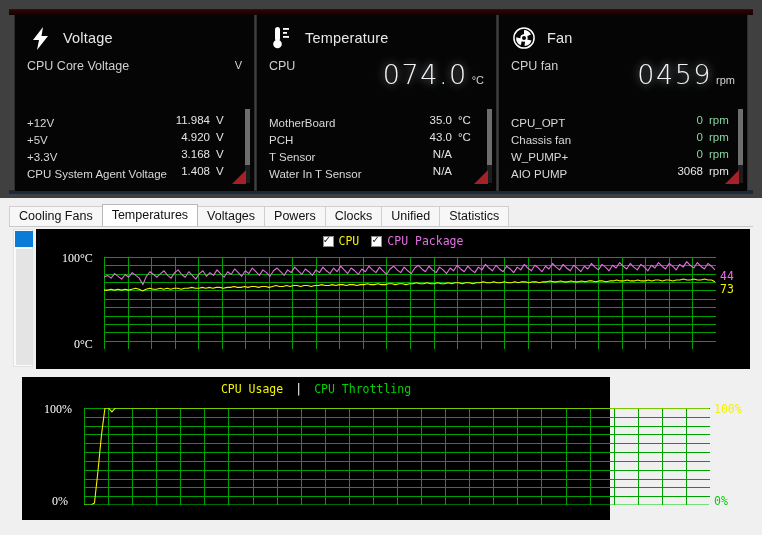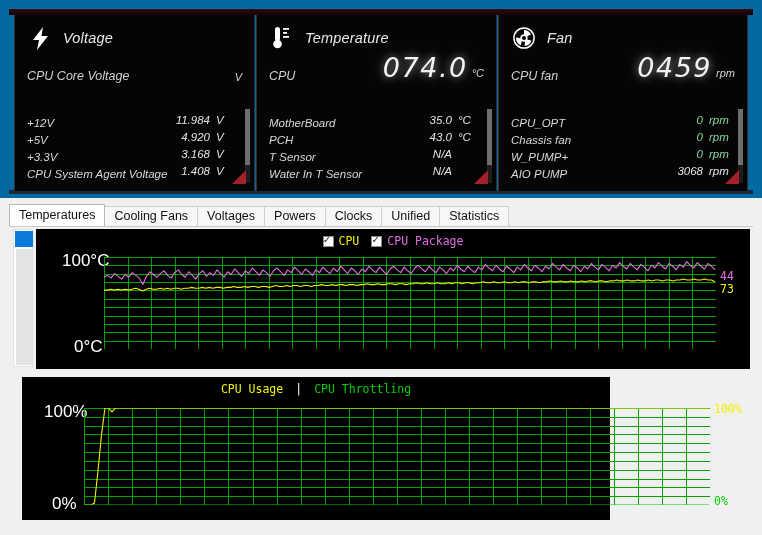--- a/index.html
+++ b/index.html
@@ -7,22 +7,21 @@
     width: 762px; height: 535px;
     background: #ffffff;
     font-family: "Liberation Sans", sans-serif;
     overflow: hidden;
   }
 
   
   #hw-monitor {
     position: absolute; left: 0; top: 0;
     width: 762px; height: 198px;
-    background: #0369a1;
-    font-style: italic;
+    background: #404040;
   }
   #hw-topband {
     position: absolute; left: 9px; top: 9px; width: 744px; height: 6px;
     background: linear-gradient(#2a0406, #140203);
     border-top: 1px solid #3a0a0d;
   }
   #hw-bottomband {
     position: absolute; left: 9px; top: 190px; width: 744px; height: 4px;
     background: #1a2a3a;
   }
@@ -46,22 +45,22 @@
     width: 34px; margin-left: 8px;
     display: flex; align-items: center; justify-content: center;
     color: #fff;
   }
   .panel-title {
     color: #e8e8e8; font-size: 14.5px; letter-spacing: .2px;
     margin-left: 6px;
   }
 
   .big-row {
-    position: absolute; left: 0; top: 28px; width: 100%; height: 40px;
-    display: flex; align-items: flex-end; padding: 0 12px;
+    position: absolute; left: 0; top: 44px; width: 100%; height: 40px;
+    display: flex; align-items: flex-start; padding: 0 12px;
   }
   .big-label { color: #cfcfcf; font-size: 12.5px; white-space: nowrap; }
   .big-value {
     margin-left: auto; display: flex; align-items: baseline;
   }
   .big-num {
     font-family: "DejaVu Sans", sans-serif;
     font-size: 27px; font-weight: 300;
     color: #f2f2f2; letter-spacing: 1.5px;
     text-shadow: 0 0 9px rgba(255,255,255,.55), 0 0 18px rgba(200,215,255,.30);
@@ -161,22 +160,22 @@
     width: 11px; height: 11px; background: #fff;
     border: 1px solid #888; position: relative;
   }
   .legend-chk::after {
     content: "✓"; position: absolute; left: 0px; top: -3px;
     font-size: 11px; color: #111; line-height: 12px;
   }
 
   .plot { position: absolute; }
   .ylab {
-    position: absolute; font-size: 17px;
-    font-family: Liberation Sans, sans-serif;
+    position: absolute; font-size: 12px;
+    font-family: Liberation Serif, serif;
     white-space: nowrap;
   }
   .edge-val {
     position: absolute; font-size: 11.5px;
     font-family: "DejaVu Sans Mono", monospace;
     white-space: nowrap;
   }
 </style>
 </head>
 <body>
@@ -320,22 +319,22 @@
     </div>
     <div class="panel-scroll">
         <i></i>
       </div>
     <div class="corner-tri"></div>
   </div>
 </div>
 
 <div id="app">
   <div id="tabbar">
+    <div class="tab">Cooling Fans</div>
     <div class="tab active">Temperatures</div>
-    <div class="tab">Cooling Fans</div>
     <div class="tab">Voltages</div>
     <div class="tab">Powers</div>
     <div class="tab">Clocks</div>
     <div class="tab">Unified</div>
     <div class="tab">Statistics</div>
   </div>
 
   <div id="content">
 
     <div id="vscroll">

